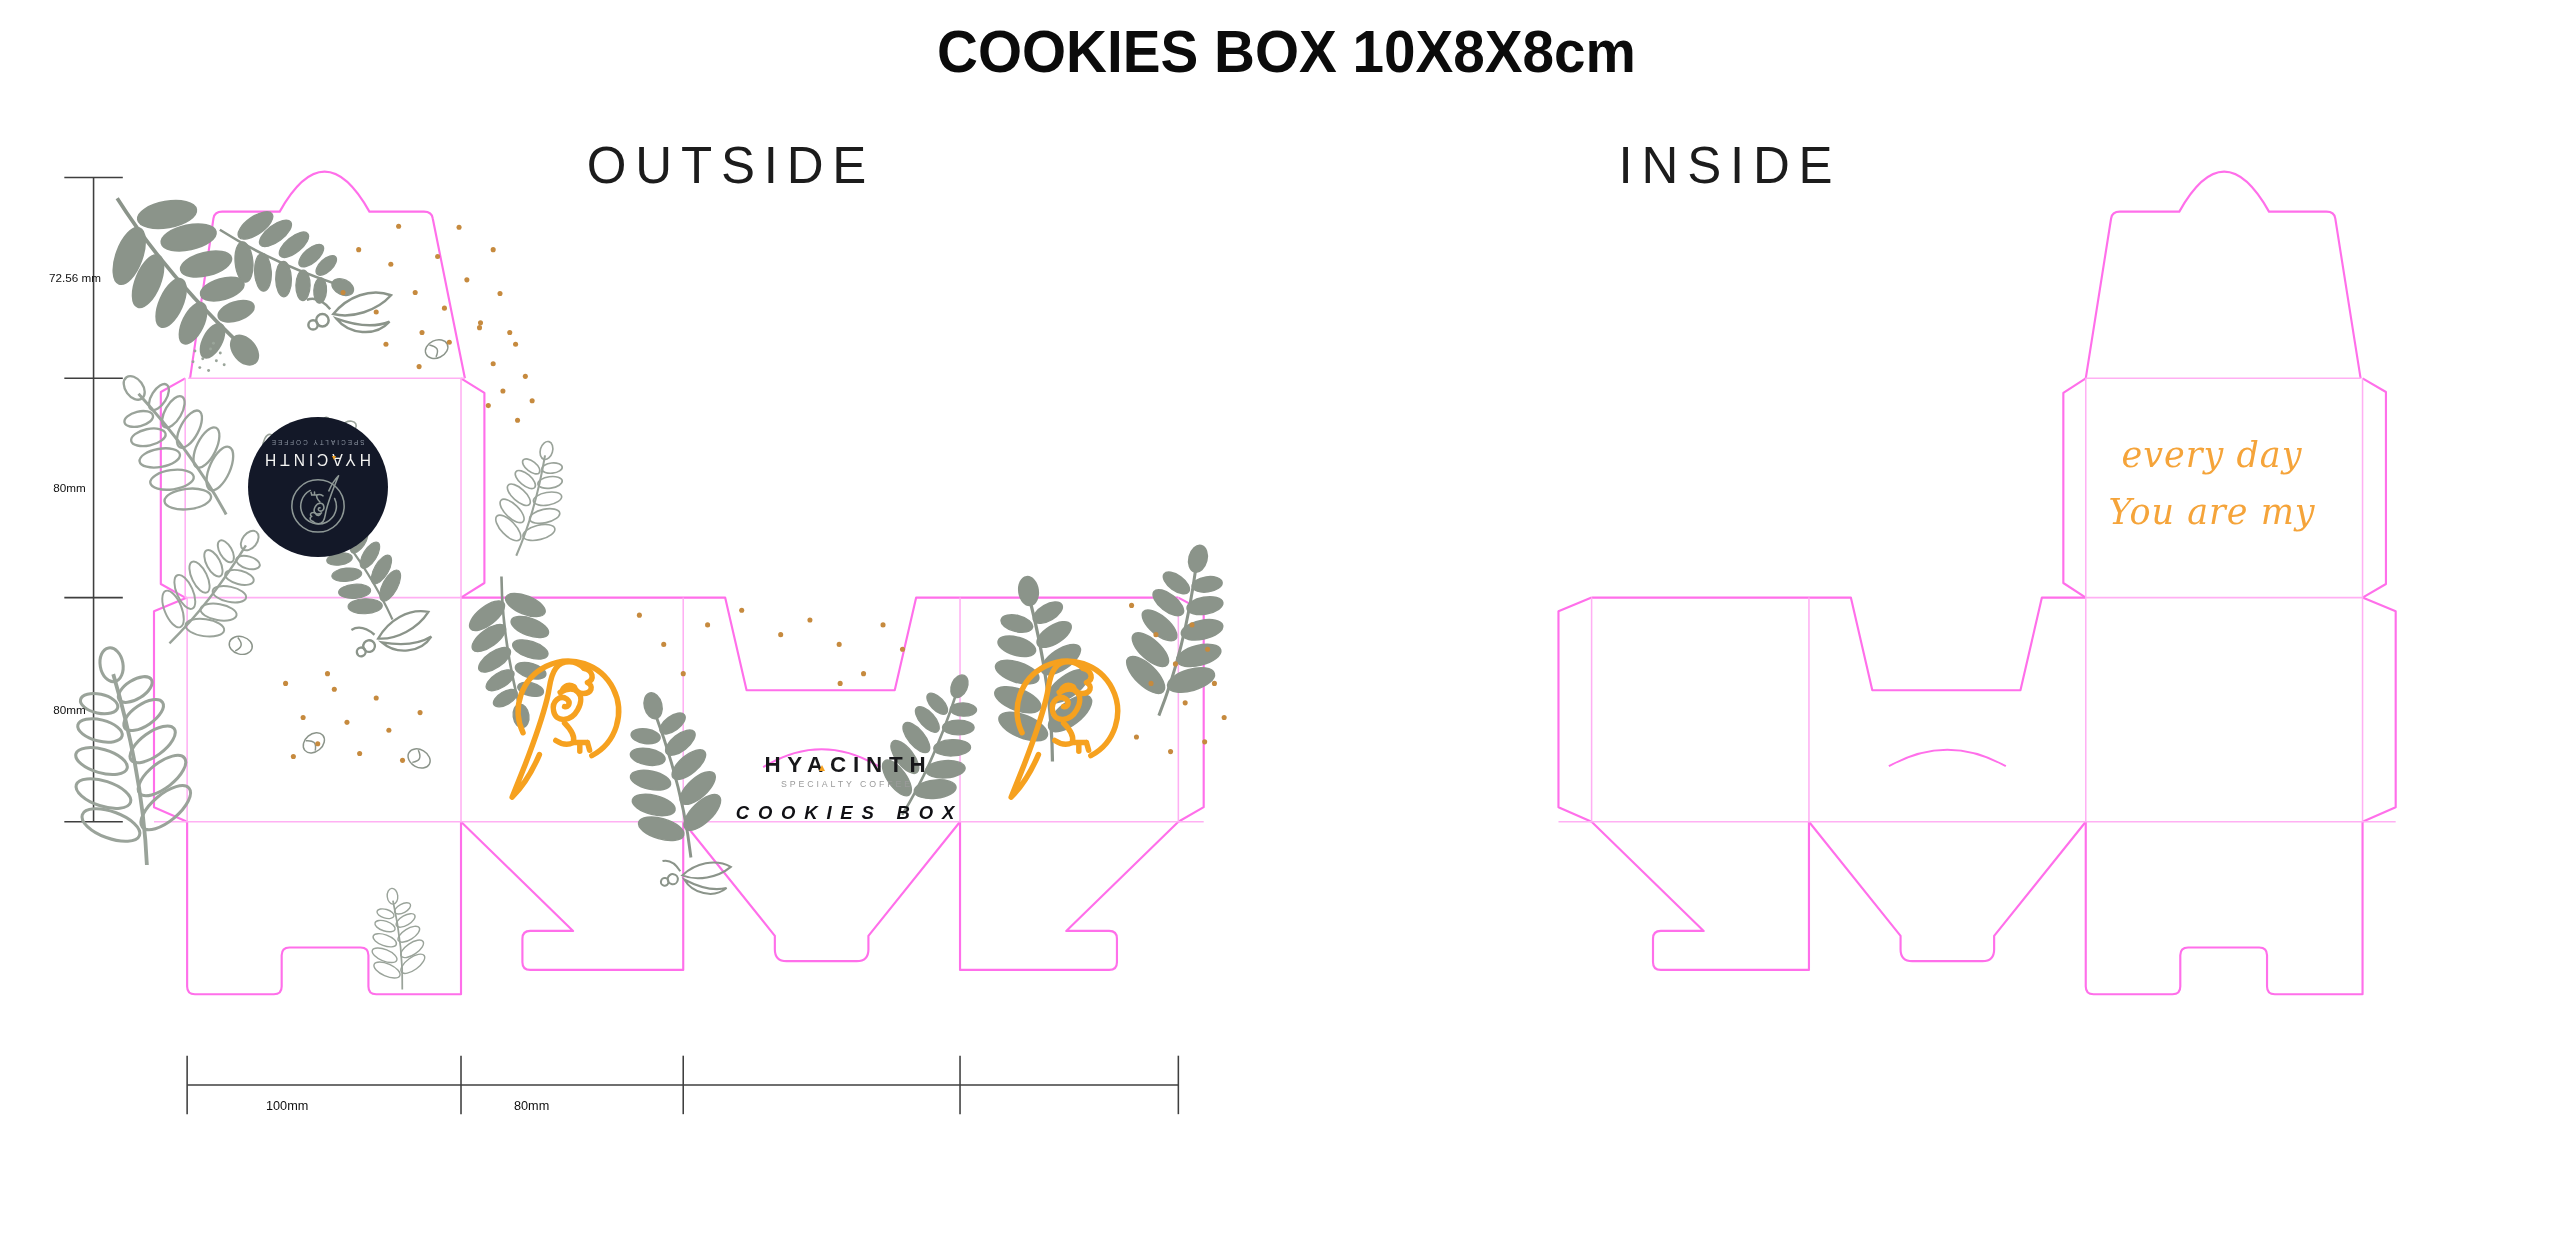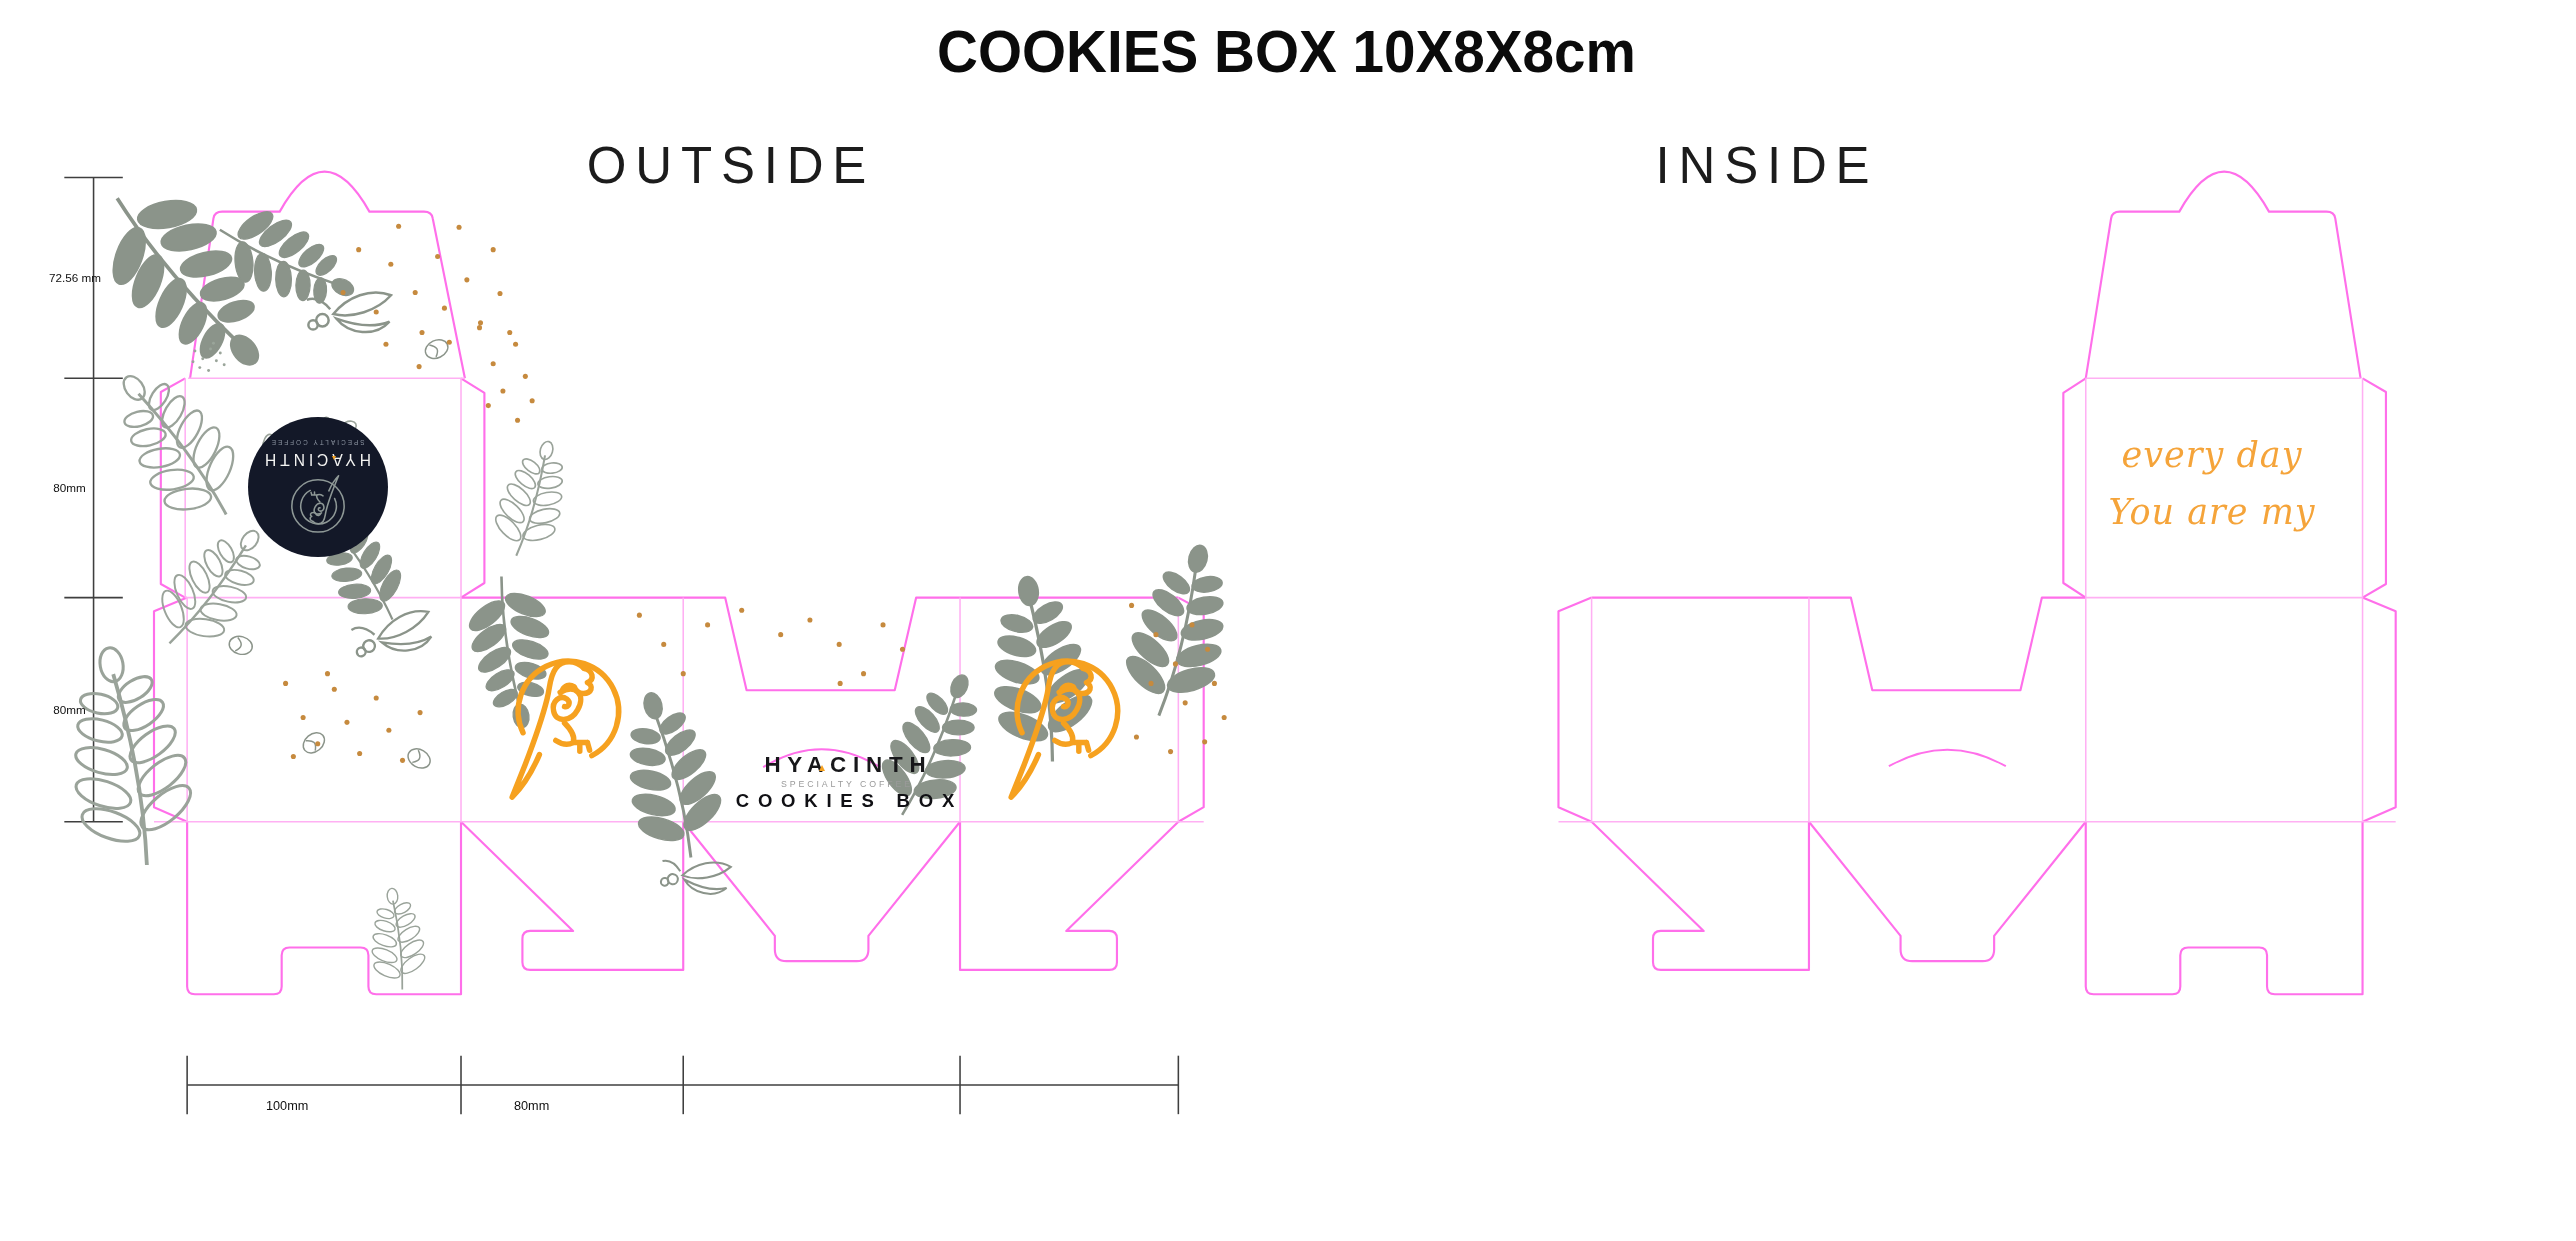--- a/index.html
+++ b/index.html
@@ -7,21 +7,21 @@
          font-family:"Liberation Sans",sans-serif;}
   svg.linework{position:absolute;left:0;top:0;}
 
   
   .main-title{position:absolute;left:799px;top:17.5px;width:975px;text-align:center;
     font-size:59px;font-weight:800;letter-spacing:0px;color:#0b0b0b;
     transform:scaleX(.96);transform-origin:center;}
   .view-label{position:absolute;top:136px;font-size:51px;font-weight:400;color:#1c1c1c;
     letter-spacing:8.8px;}
   .view-label.outside{left:458px;width:546px;text-align:center;}
-  .view-label.inside{left:1494px;width:546px;text-align:center;}
+  .view-label.inside{left:1457px;width:546px;text-align:center;}
 
   .dim-label{position:absolute;font-size:11.7px;color:#101010;}
   .dim-v{width:78px;text-align:right;}
   .dim-h{width:117px;font-size:12.7px;}
 
   
   .logo-circle{position:absolute;left:248px;top:417px;width:140px;height:140px;border-radius:50%;
     background:#131828;display:flex;flex-direction:column;align-items:center;justify-content:center;
     transform:rotate(180deg);gap:4.9px;}
   .logo-name{position:relative;color:#f4f4f2;font-size:15.6px;font-weight:500;letter-spacing:3.9px;
@@ -30,22 +30,22 @@
     border-left:2.9px solid transparent;border-right:2.9px solid transparent;border-bottom:4.9px solid #f6a11f;}
   .logo-tagline{color:#8e96a3;font-size:6.3px;letter-spacing:2.1px;margin-left:1.9px;white-space:nowrap;}
 
   
   .front-brand{position:absolute;left:719px;top:752px;width:253px;text-align:center;}
   .fb-name{position:relative;font-size:22.4px;font-weight:600;letter-spacing:6.8px;color:#17171a;
     margin-left:5.8px;white-space:nowrap;}
   .fb-name .a-tri{position:absolute;left:calc(50% - 29px);top:12.7px;width:0;height:0;
     border-left:3.9px solid transparent;border-right:3.9px solid transparent;border-bottom:6.8px solid #f6a11f;}
   .fb-tagline{font-size:8.8px;letter-spacing:2.9px;color:#9a9a9a;margin-top:1px;margin-left:2.9px;white-space:nowrap;}
-  .fb-product{font-size:18.5px;font-weight:800;letter-spacing:8.8px;color:#101014;margin-top:1px;
-    margin-left:7.8px;white-space:nowrap;}
+  .fb-product{font-size:18.5px;font-weight:800;letter-spacing:8.8px;color:#101014;margin-top:13px;
+    margin-left:7.8px;white-space:nowrap;font-style:italic;}
 
   
   .inside-msg{position:absolute;left:2066px;top:427px;width:292px;text-align:center;
     font-family:"DejaVu Serif",serif;font-style:italic;color:#f5a43a;font-size:35px;line-height:57px;
     letter-spacing:1px;}
 </style>
 </head>
 <body>
 
 <div class="stage">

